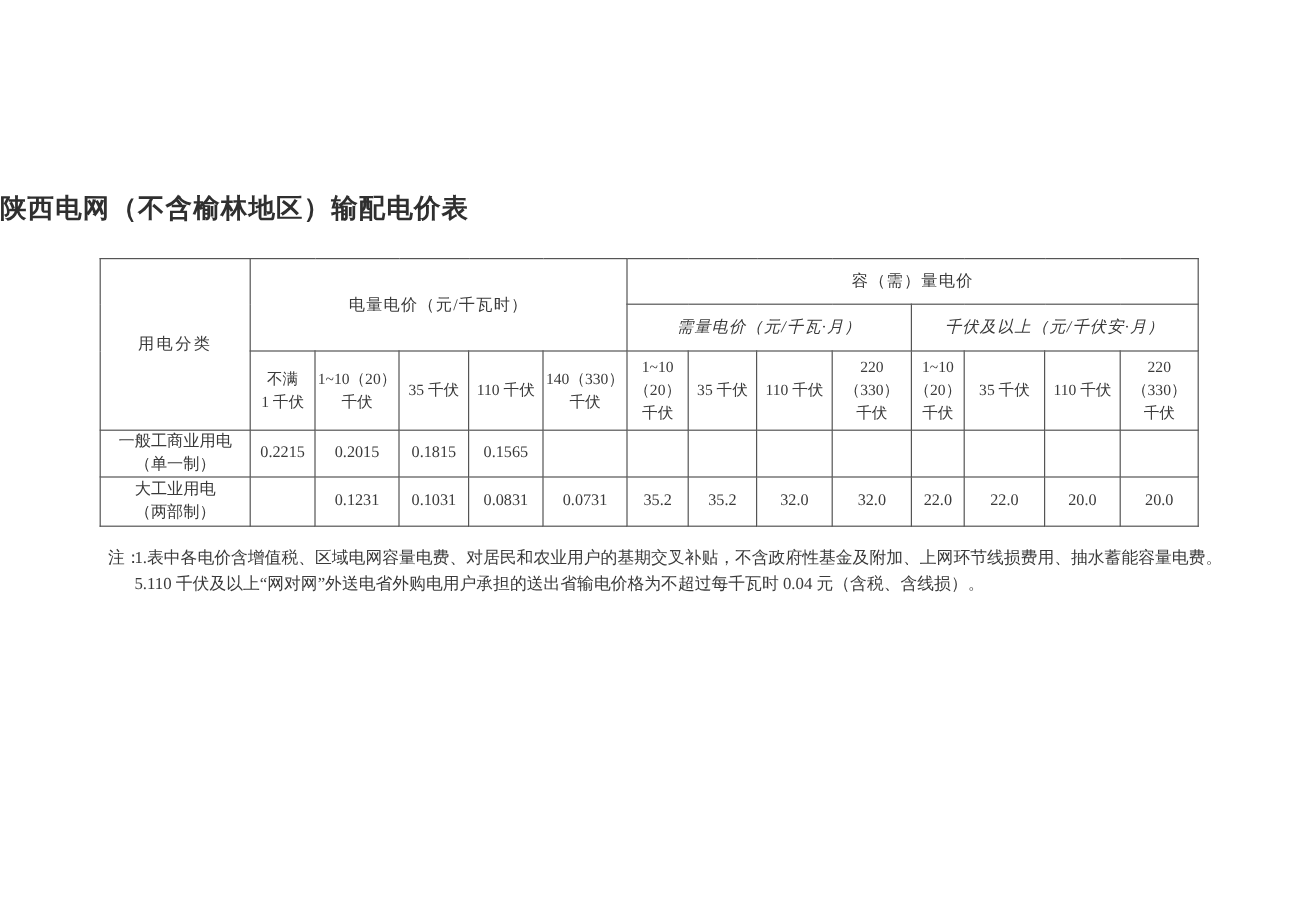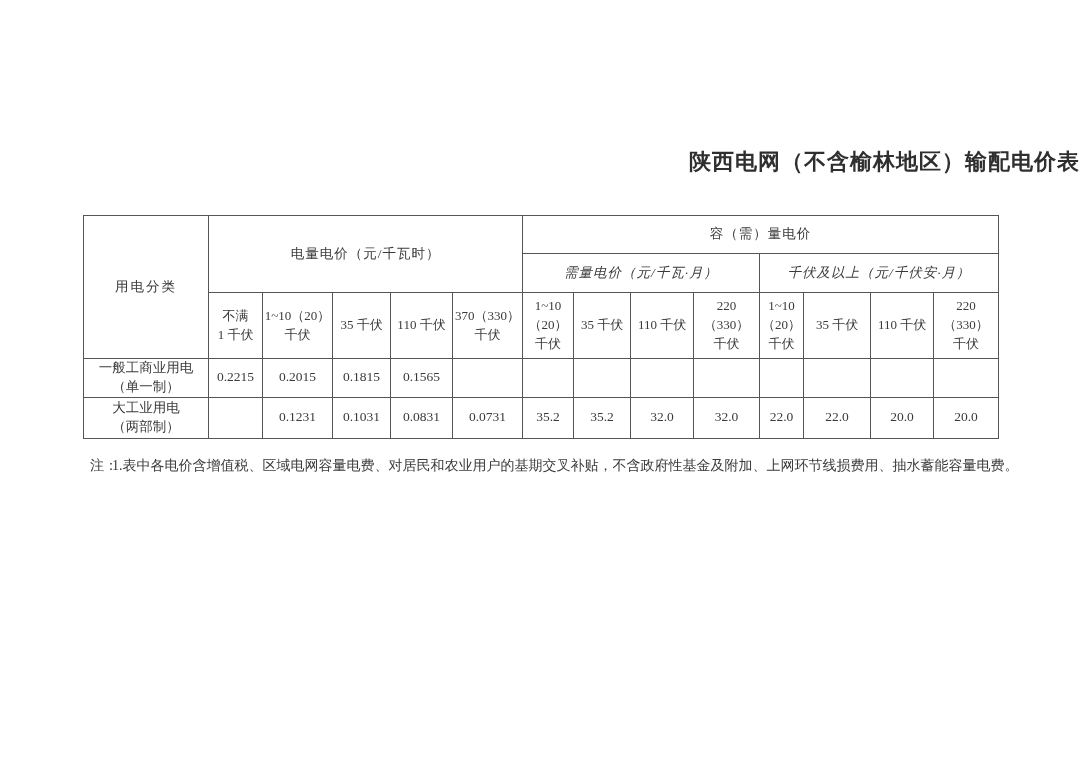--- a/index.html
+++ b/index.html
@@ -9,24 +9,24 @@
     font-family: "Liberation Serif", "DejaVu Serif", serif;
   }
   .page {
     position: relative;
     width: 1080px; height: 764px;
     background: #ffffff;
     overflow: hidden;
   }
   .doc-title {
     position: absolute;
-    left: 0; top: 147px;
+    left: 0; top: 159px;
     width: 1080px;
     margin: 0;
-    text-align: right;
+    text-align: left;
     font-size: 22px;
     font-weight: bold;
     letter-spacing: 1px;
     color: #2f2f2f;
   }
   table.price-table {
     position: absolute;
     left: 83px; top: 215px;
     width: 915px;
     border-collapse: collapse;
@@ -104,21 +104,21 @@
       <td class="group-head" colspan="4">需量电价（元/千瓦·月）</td>
       <td class="group-head" colspan="4">千伏及以上（元/千伏安·月）</td>
     </tr>
     <tr class="hr3">
       <td>不满
 1 千伏</td>
       <td>1~10（20）
 千伏</td>
       <td>35 千伏</td>
       <td>110 千伏</td>
-      <td>370（330）
+      <td>140（330）
 千伏</td>
       <td>1~10
 （20）
 千伏</td>
       <td>35 千伏</td>
       <td>110 千伏</td>
       <td>220
 （330）
 千伏</td>
       <td>1~10
@@ -164,16 +164,17 @@
       <td class="num">20.0</td>
       <td class="num">20.0</td>
     </tr>
   </tbody>
     </table>
 
   <div class="notes">
     <span class="notes-prefix">注：</span>
     <div class="notes-list">
       <div class="note-line">1.表中各电价含增值税、区域电网容量电费、对居民和农业用户的基期交叉补贴，不含政府性基金及附加、上网环节线损费用、抽水蓄能容量电费。</div>
+      <div class="note-line">5.110 千伏及以上“网对网”外送电省外购电用户承担的送出省输电价格为不超过每千瓦时 0.04 元（含税、含线损）。</div>
     </div>
   </div>
 
 </div>
 
 </body></html>

